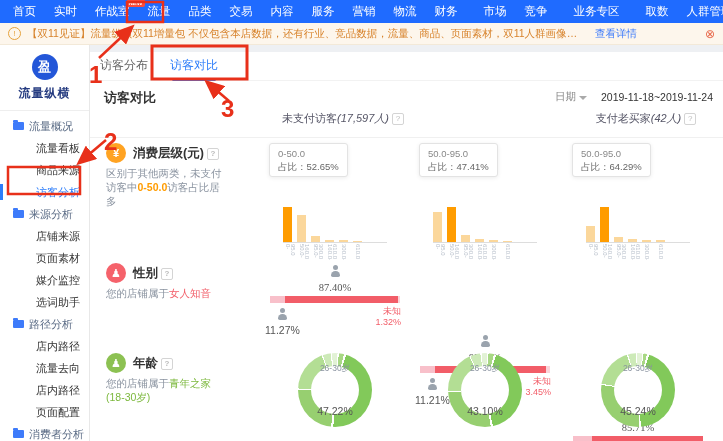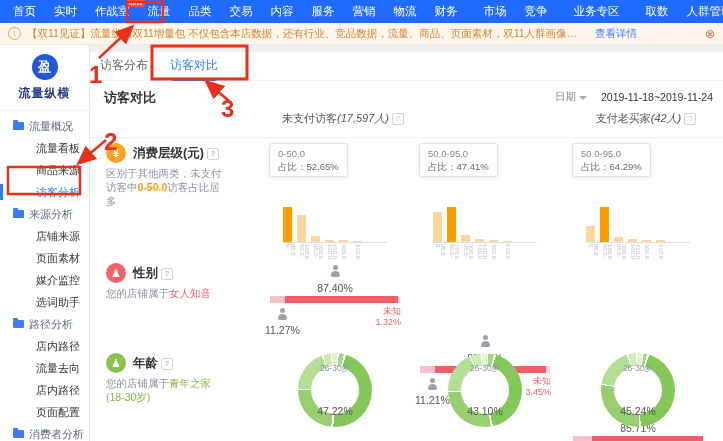--- a/index.html
+++ b/index.html
@@ -79,21 +79,21 @@
   .bar{width:9px;background:#fbd79b;}
   .bar.hl{background:#ff9c00;}
   .axislabels{position:absolute;left:28px;top:101px;width:104px;display:flex;gap:5px;height:16px;overflow:hidden;}
   .axislabels span{width:9px;writing-mode:vertical-rl;font-size:6px;color:#b7bfca;line-height:9px;}
   
   .genderchart{height:70px;position:relative;}
   .person{width:11px;height:12px;position:relative;display:inline-block;}
   .person::before{content:"";position:absolute;top:0;left:3px;width:5px;height:5px;border-radius:50%;background:#9aa3ad;}
   .person::after{content:"";position:absolute;bottom:0;left:1px;width:9px;height:6px;border-radius:5px 5px 2px 2px;background:#9aa3ad;}
   .g-f{position:absolute;left:0;top:0;width:100%;text-align:center;}
-  .g-f .pct{font-size:10.5px;color:#555;display:block;margin-top:1px;}
+  .g-f .pct{font-size:10.5px;color:#555;display:block;margin-top:1px;font-family:Liberation Serif, serif;}
   .g-bar{position:absolute;left:15px;right:15px;top:33px;height:7px;display:flex;overflow:hidden;}
   .g-bar div{height:100%;}
   .g-m{position:absolute;left:10px;top:43px;text-align:center;}
   .g-m .pct{font-size:10.5px;color:#555;display:block;}
   .g-u{position:absolute;right:14px;top:43px;text-align:right;font-size:9px;color:#f25d68;line-height:11px;}
   
   .donutwrap{display:flex;justify-content:center;}
   .donut{width:74px;height:74px;border-radius:50%;position:relative;}
   .donut::after{content:"";position:absolute;inset:13px;background:#fff;border-radius:50%;}
   .dlabel{position:absolute;inset:0;display:flex;flex-direction:column;align-items:center;

